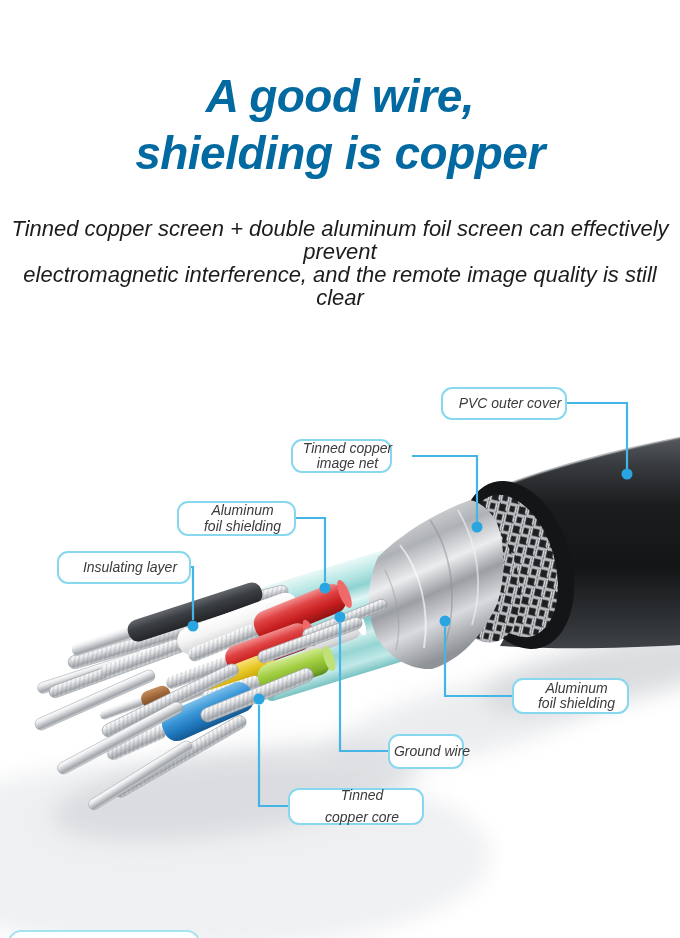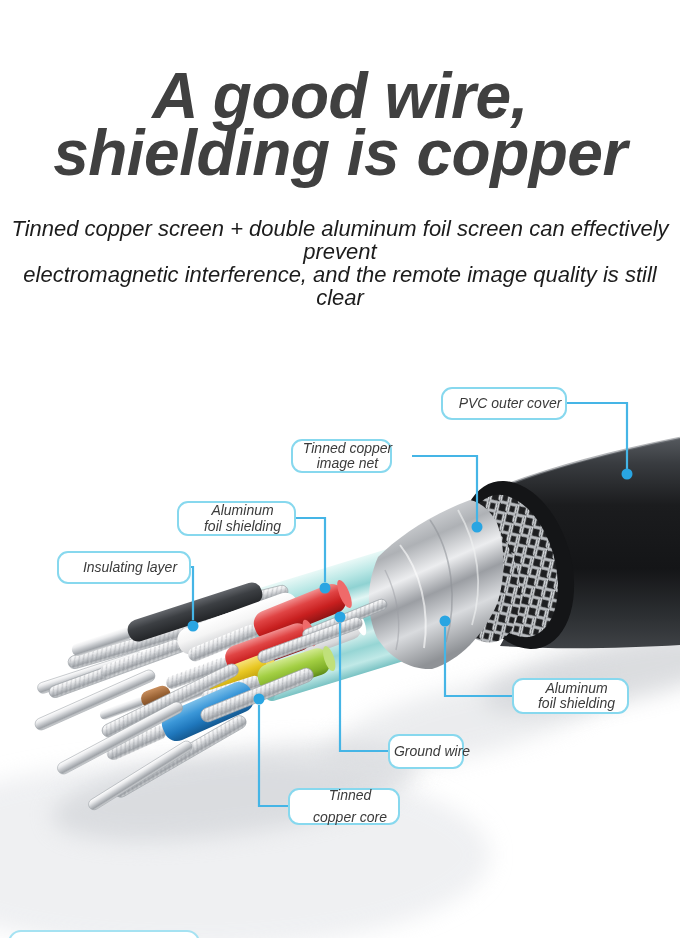--- a/index.html
+++ b/index.html
@@ -4,22 +4,22 @@
 <style>
   html,body{margin:0;padding:0;background:#fff;}
   #page{
     position:relative;width:680px;height:938px;margin:0 auto;
     background:#ffffff;overflow:hidden;
     font-family:"Liberation Sans",sans-serif;
   }
   
   #header{position:absolute;top:0;left:0;width:680px;text-align:center;z-index:2;}
   .title{
-    margin:68px 0 0;font-size:64px;line-height:57px;font-weight:bold;font-style:italic;
-    color:#404040;letter-spacing:-0.5px;
+    margin:68px 0 0;font-size:46px;line-height:57px;font-weight:bold;font-style:italic;
+    color:#0369a1;letter-spacing:-0.5px;
   }
   .title span{display:block;}
   .subtitle{
     margin:35px 0 0;font-size:22px;line-height:23px;font-style:italic;color:#1c1c1c;
   }
   .subtitle span{display:block;}
   
   #cable-svg{position:absolute;left:0;top:0;z-index:1;}
   
   .callout{
@@ -29,21 +29,21 @@
     font-style:italic;font-size:14px;line-height:15.5px;color:#3b3b3b;text-align:left;
     white-space:nowrap;
     padding-left:12px;
   }
   #co-pvc   {left:441px;top:387px;width:126px;height:33px;}
   #co-woven {left:291px;top:439px;width:101px;height:34px;}
   #co-alu1  {left:177px;top:501px;width:119px;height:35px;}
   #co-insul {left:57px; top:551px;width:134px;height:33px;}
   #co-alu2  {left:512px;top:678px;width:117px;height:36px;}
   #co-ground{left:388px;top:734px;width:76px; height:35px;}
-  #co-core  {left:288px;top:788px;width:112px;height:37px;gap:7px;}
+  #co-core  {left:288px;top:788px;width:136px;height:37px;gap:7px;}
   
   #partial-box{
     position:absolute;left:8px;top:930px;width:188px;height:30px;z-index:3;
     border:2px solid rgba(135,216,238,0.75);border-radius:13px;background:#fff;
   }
 </style>
 </head>
 <body>
 
 <div id="page">

